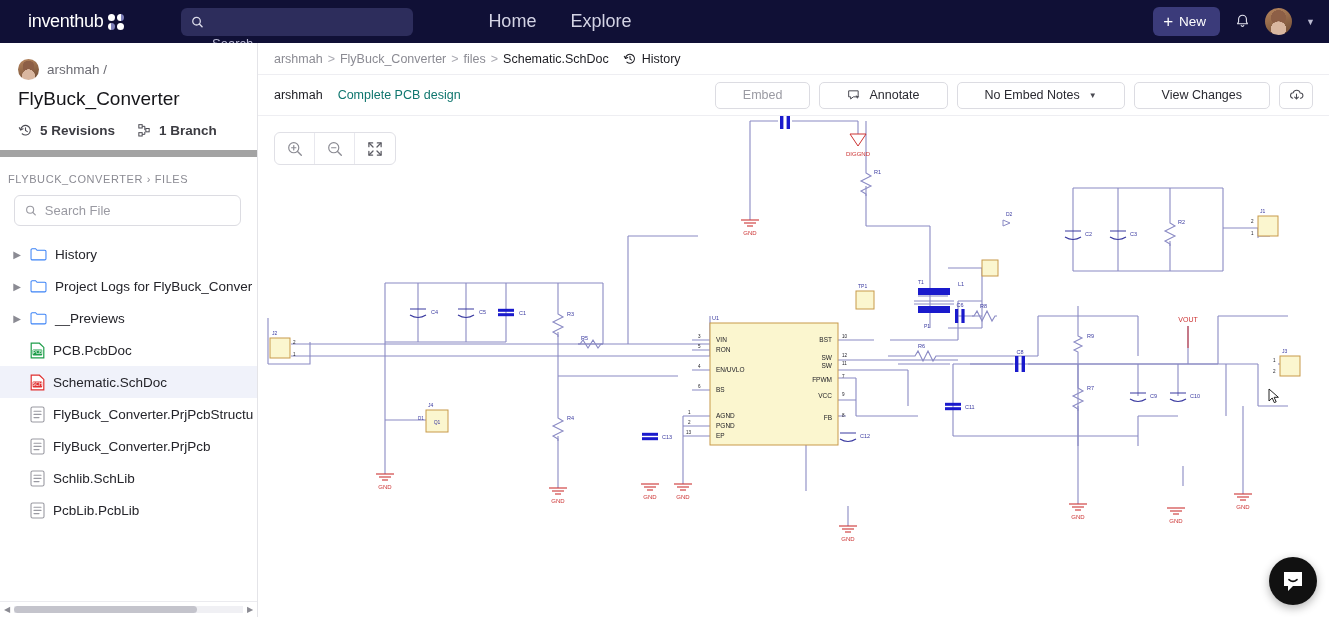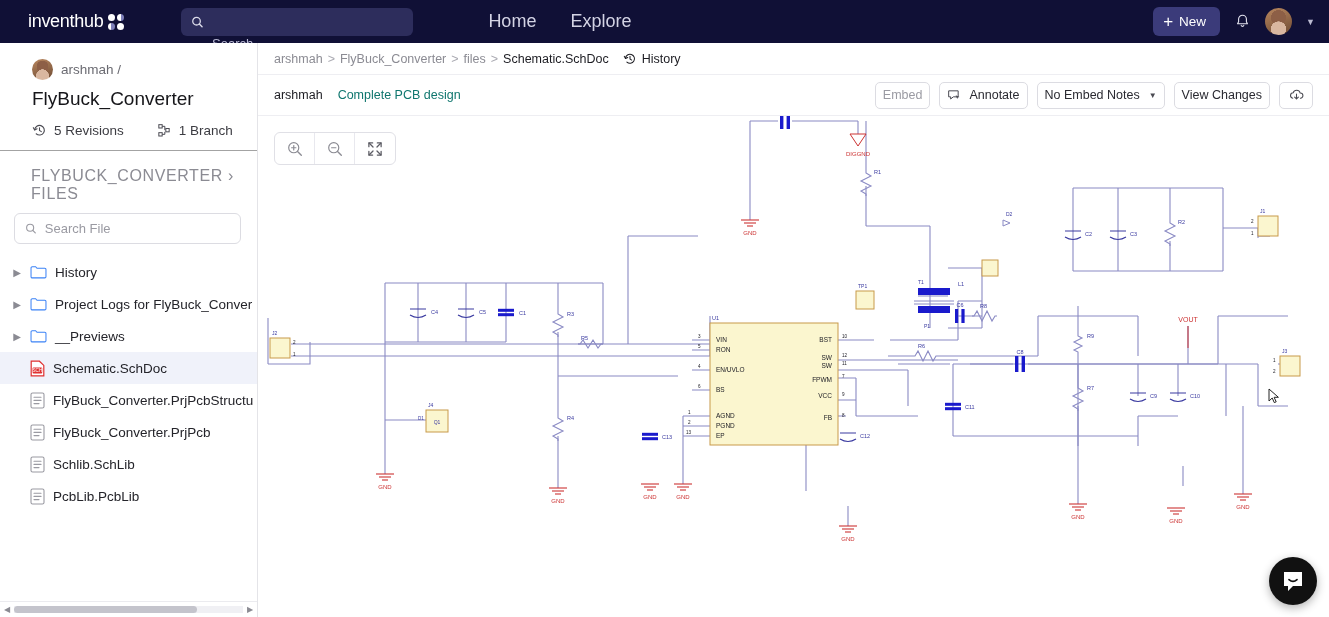--- a/index.html
+++ b/index.html
@@ -49,35 +49,35 @@
   .caret { color:#bcbcd2; font-size:9px; cursor:pointer; }
 
   
   #body { display:flex; height:574px; }
 
   
   #sidebar {
     width:258px; border-right:1px solid #e4e4e8; background:#fff;
     display:flex; flex-direction:column; position:relative;
   }
-  .proj-head { padding:16px 18px 12px 32px; border-bottom:1px solid #a3a3a3; }
+  .proj-head { padding:16px 18px 12px 18px; border-bottom:7px solid #a3a3a3; }
   .owner-row { display:flex; align-items:center; gap:8px; margin-bottom:8px; }
   .owner-av {
     width:21px; height:21px; border-radius:50%;
     background:
       radial-gradient(circle at 50% 80%, #d9b7a0 0 32%, transparent 33%),
       radial-gradient(circle at 50% 36%, #8d5f46 0 34%, transparent 35%),
       linear-gradient(160deg,#b9875f,#6d4a33);
   }
   .owner-name { font-size:13.5px; color:#6b6b72; cursor:pointer; }
   .proj-title { font-size:19px; color:#16161a; font-weight:400; margin-bottom:13px; }
-  .meta-row { display:flex; align-items:flex-end; gap:33px; }
+  .meta-row { display:flex; align-items:flex-end; gap:22px;font-weight:bold; }
   .meta { display:flex; align-items:center; gap:7px; font-size:13.5px; color:#3c3c42; cursor:pointer; }
   .sec-head {
-    padding:16px 18px 10px 31px; font-size:16px; color:#8b8b93;
+    padding:16px 18px 10px 8px; font-size:11px; color:#8b8b93;
     letter-spacing:0.6px; display:flex; align-items:center; gap:5px;
   }
   .searchfile {
     margin:0 16px 12px 14px; height:31px; border:1px solid #dcdce2; border-radius:6px;
     display:flex; align-items:center; gap:8px; padding:0 10px; cursor:text;
   }
   .searchfile input {
     border:none; outline:none; font-size:13px; font-family:inherit; color:#33333a; width:100%;
   }
   .searchfile input::placeholder { color:#9a9aa2; }
@@ -113,21 +113,21 @@
 
   #toolbar {
     height:41px; display:flex; align-items:center; padding:0 16px; gap:10px;
     border-bottom:1px solid #eeeef2; background:#fff;
   }
   .commit-user { font-size:12.5px; color:#1c1c22; }
   .commit-msg { font-size:12.5px; color:#0f766e; margin-left:5px; }
   .tb-right { margin-left:auto; display:flex; align-items:center; gap:9px; }
   .tbtn {
     height:27px; border:1px solid #dcdce2; border-radius:5px; background:#fff;
-    font-size:12.5px; font-family:inherit; color:#2a2a31; padding:0 7px;
+    font-size:12.5px; font-family:inherit; color:#2a2a31; padding:0 27px;
     display:flex; align-items:center; gap:7px; cursor:pointer; white-space:nowrap;
   }
   .tbtn.muted { color:#9a9aa2; }
   .tbtn.icononly { padding:0; width:34px; justify-content:center; }
   .dd-caret { font-size:8px; color:#4a4a52; margin-left:2px; }
 
   
   #viewer { flex:1; position:relative; background:#fff; overflow:hidden; }
   #zoomctl {
     position:absolute; left:16px; top:16px; display:flex;
@@ -243,20 +243,29 @@
             <path d="M1 3.2a1.3 1.3 0 0 1 1.3-1.3h3.6l1.5 1.7h8.3A1.3 1.3 0 0 1 17 4.9v7.6a1.3 1.3 0 0 1-1.3 1.3H2.3A1.3 1.3 0 0 1 1 12.5z" fill="#fff" stroke="#3b82f6" stroke-width="1.1"></path>
           </svg>
           <span class="fname">Project Logs for FlyBuck_Conver</span>
         </div>
         <div class="filerow">
           <span class="chev">▶</span>
           <svg class="folder-ico" viewBox="0 0 18 15">
             <path d="M1 3.2a1.3 1.3 0 0 1 1.3-1.3h3.6l1.5 1.7h8.3A1.3 1.3 0 0 1 17 4.9v7.6a1.3 1.3 0 0 1-1.3 1.3H2.3A1.3 1.3 0 0 1 1 12.5z" fill="#fff" stroke="#3b82f6" stroke-width="1.1"></path>
           </svg>
           <span class="fname">__Previews</span>
+        </div>
+        <div class="filerow">
+          <span class="chev blank">▶</span>
+          <svg class="doc-ico" viewBox="0 0 15 17">
+            <path d="M1.2 1.2h8.2l4.4 4.2v10.4H1.2z" fill="#fff" stroke="#1e9e4a" stroke-width="1.2"></path>
+            <rect x="2.6" y="7.6" width="9.6" height="6" rx="1" fill="#1e9e4a"></rect>
+            <text x="7.4" y="12.4" font-size="4.6" fill="#fff" text-anchor="middle" font-family="Liberation Sans">PCB</text>
+          </svg>
+          <span class="fname">PCB.PcbDoc</span>
         </div>
         <div class="filerow active">
           <span class="chev blank">▶</span>
           <svg class="doc-ico" viewBox="0 0 15 17">
             <path d="M1.2 1.2h8.2l4.4 4.2v10.4H1.2z" fill="#fff" stroke="#e03131" stroke-width="1.2"></path>
             <rect x="2.6" y="7.6" width="9.6" height="6" rx="1" fill="#e03131"></rect>
             <text x="7.4" y="12.4" font-size="4.6" fill="#fff" text-anchor="middle" font-family="Liberation Sans">SCH</text>
           </svg>
           <span class="fname">Schematic.SchDoc</span>
         </div>

